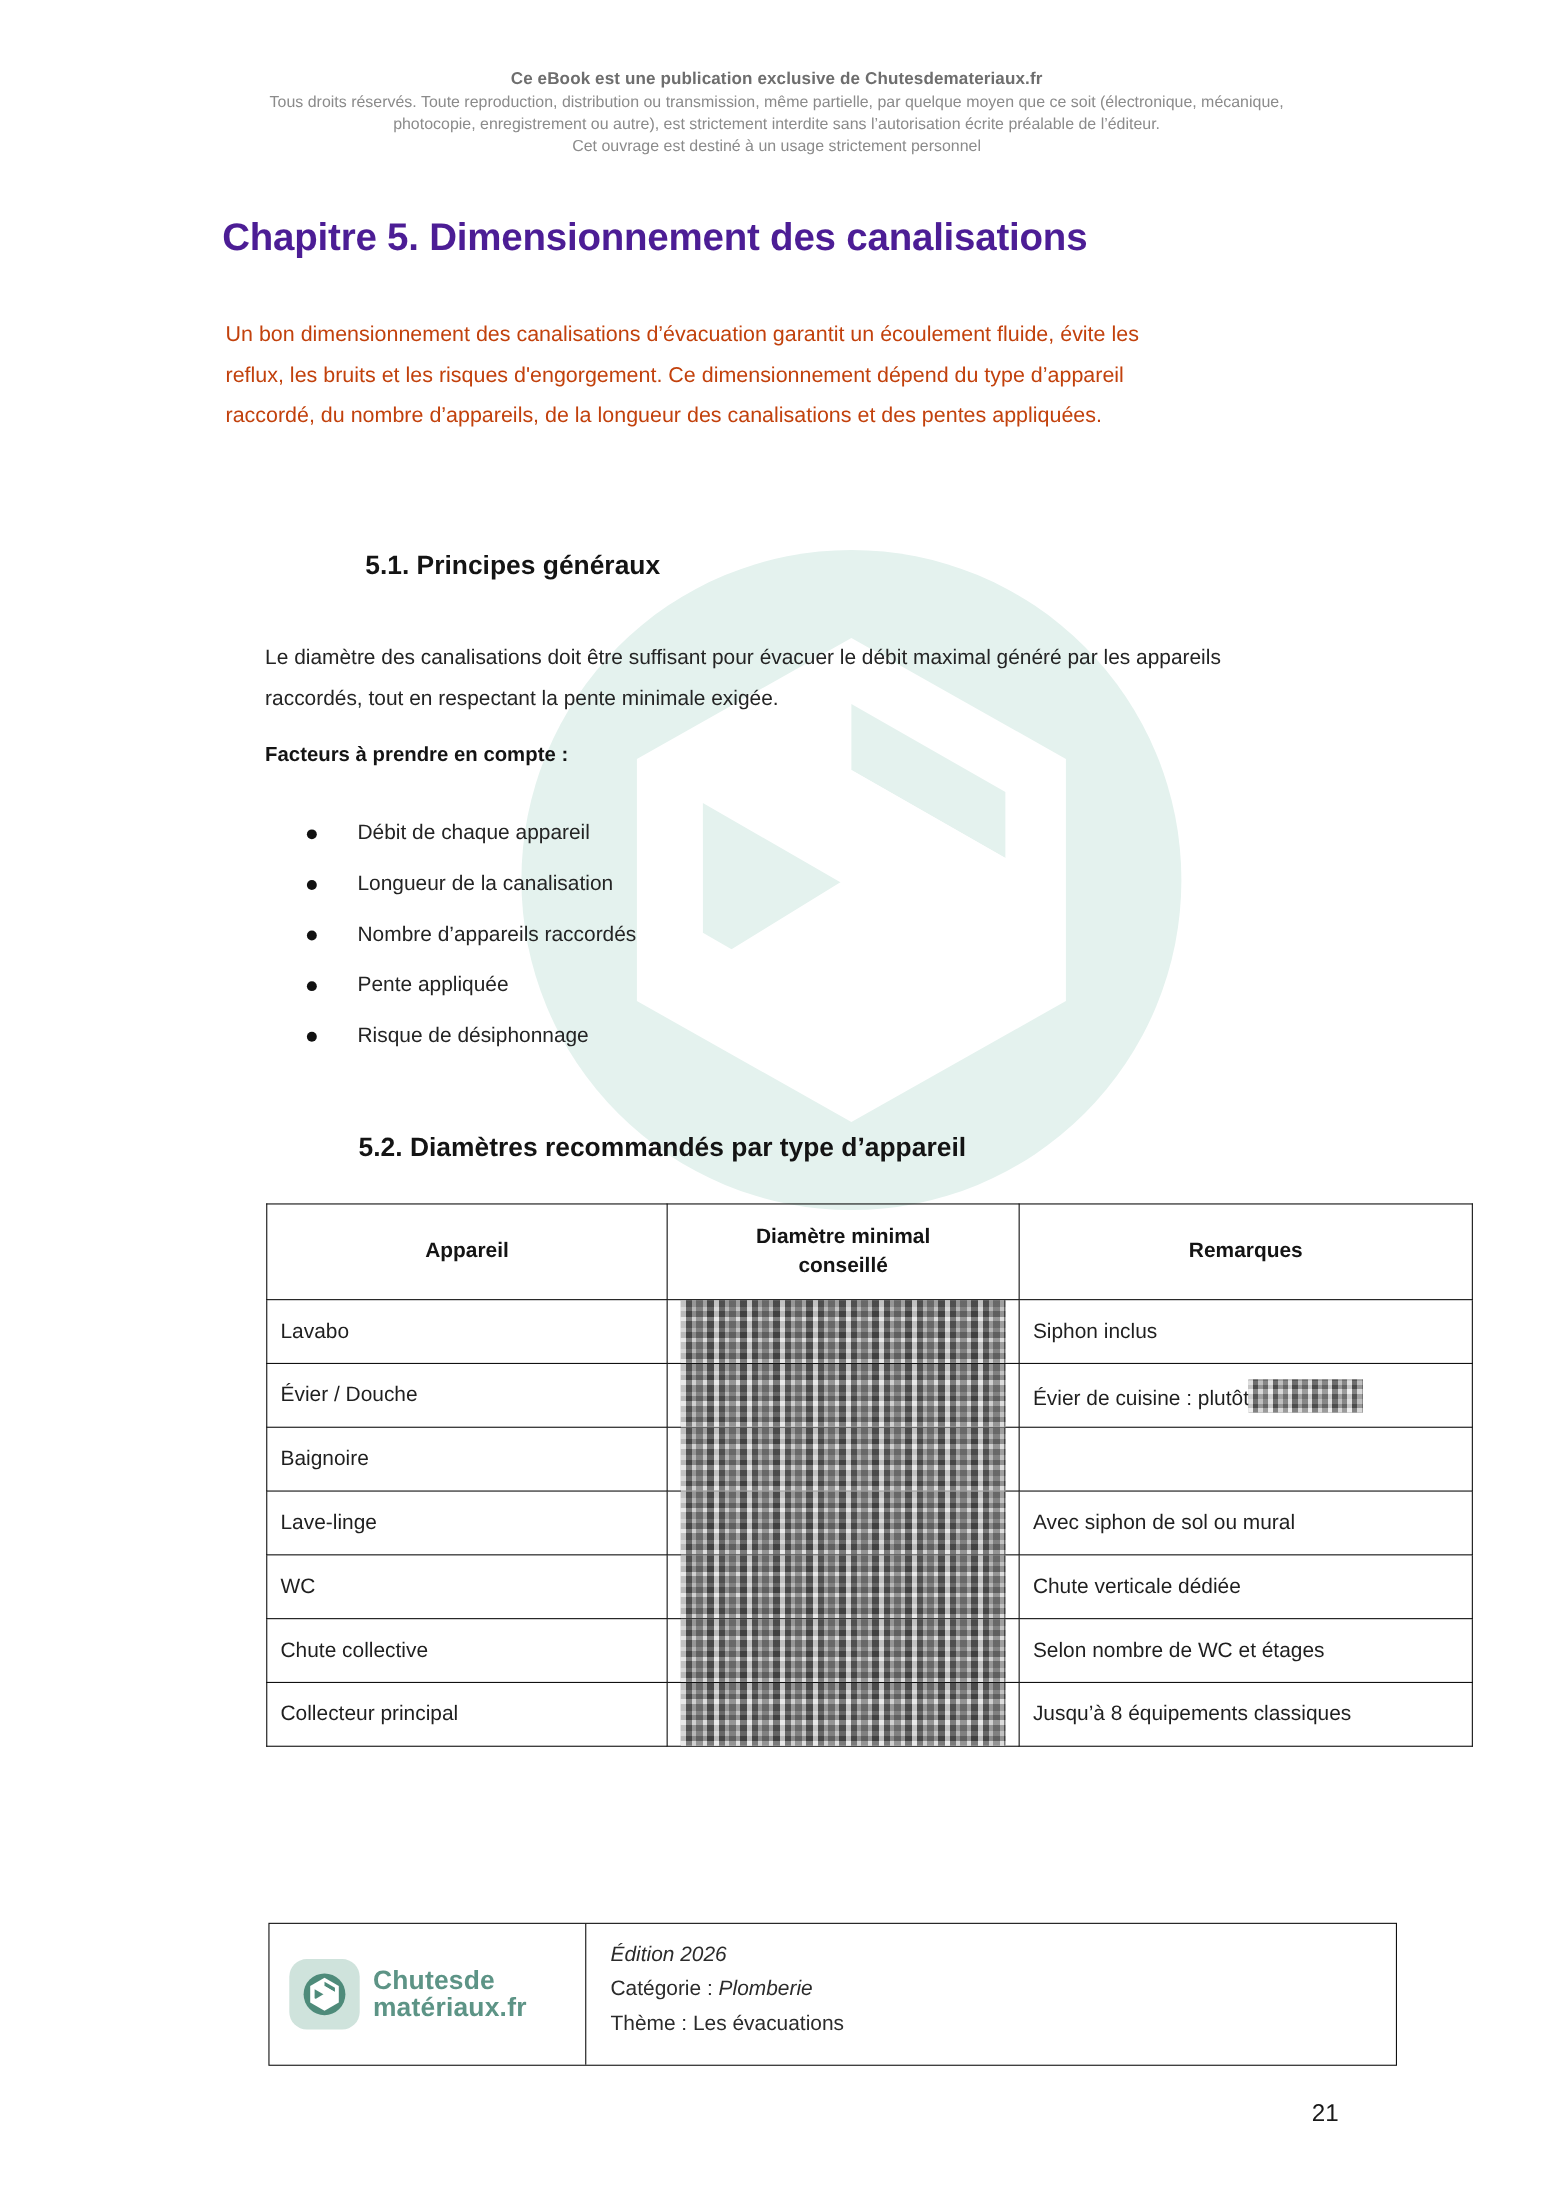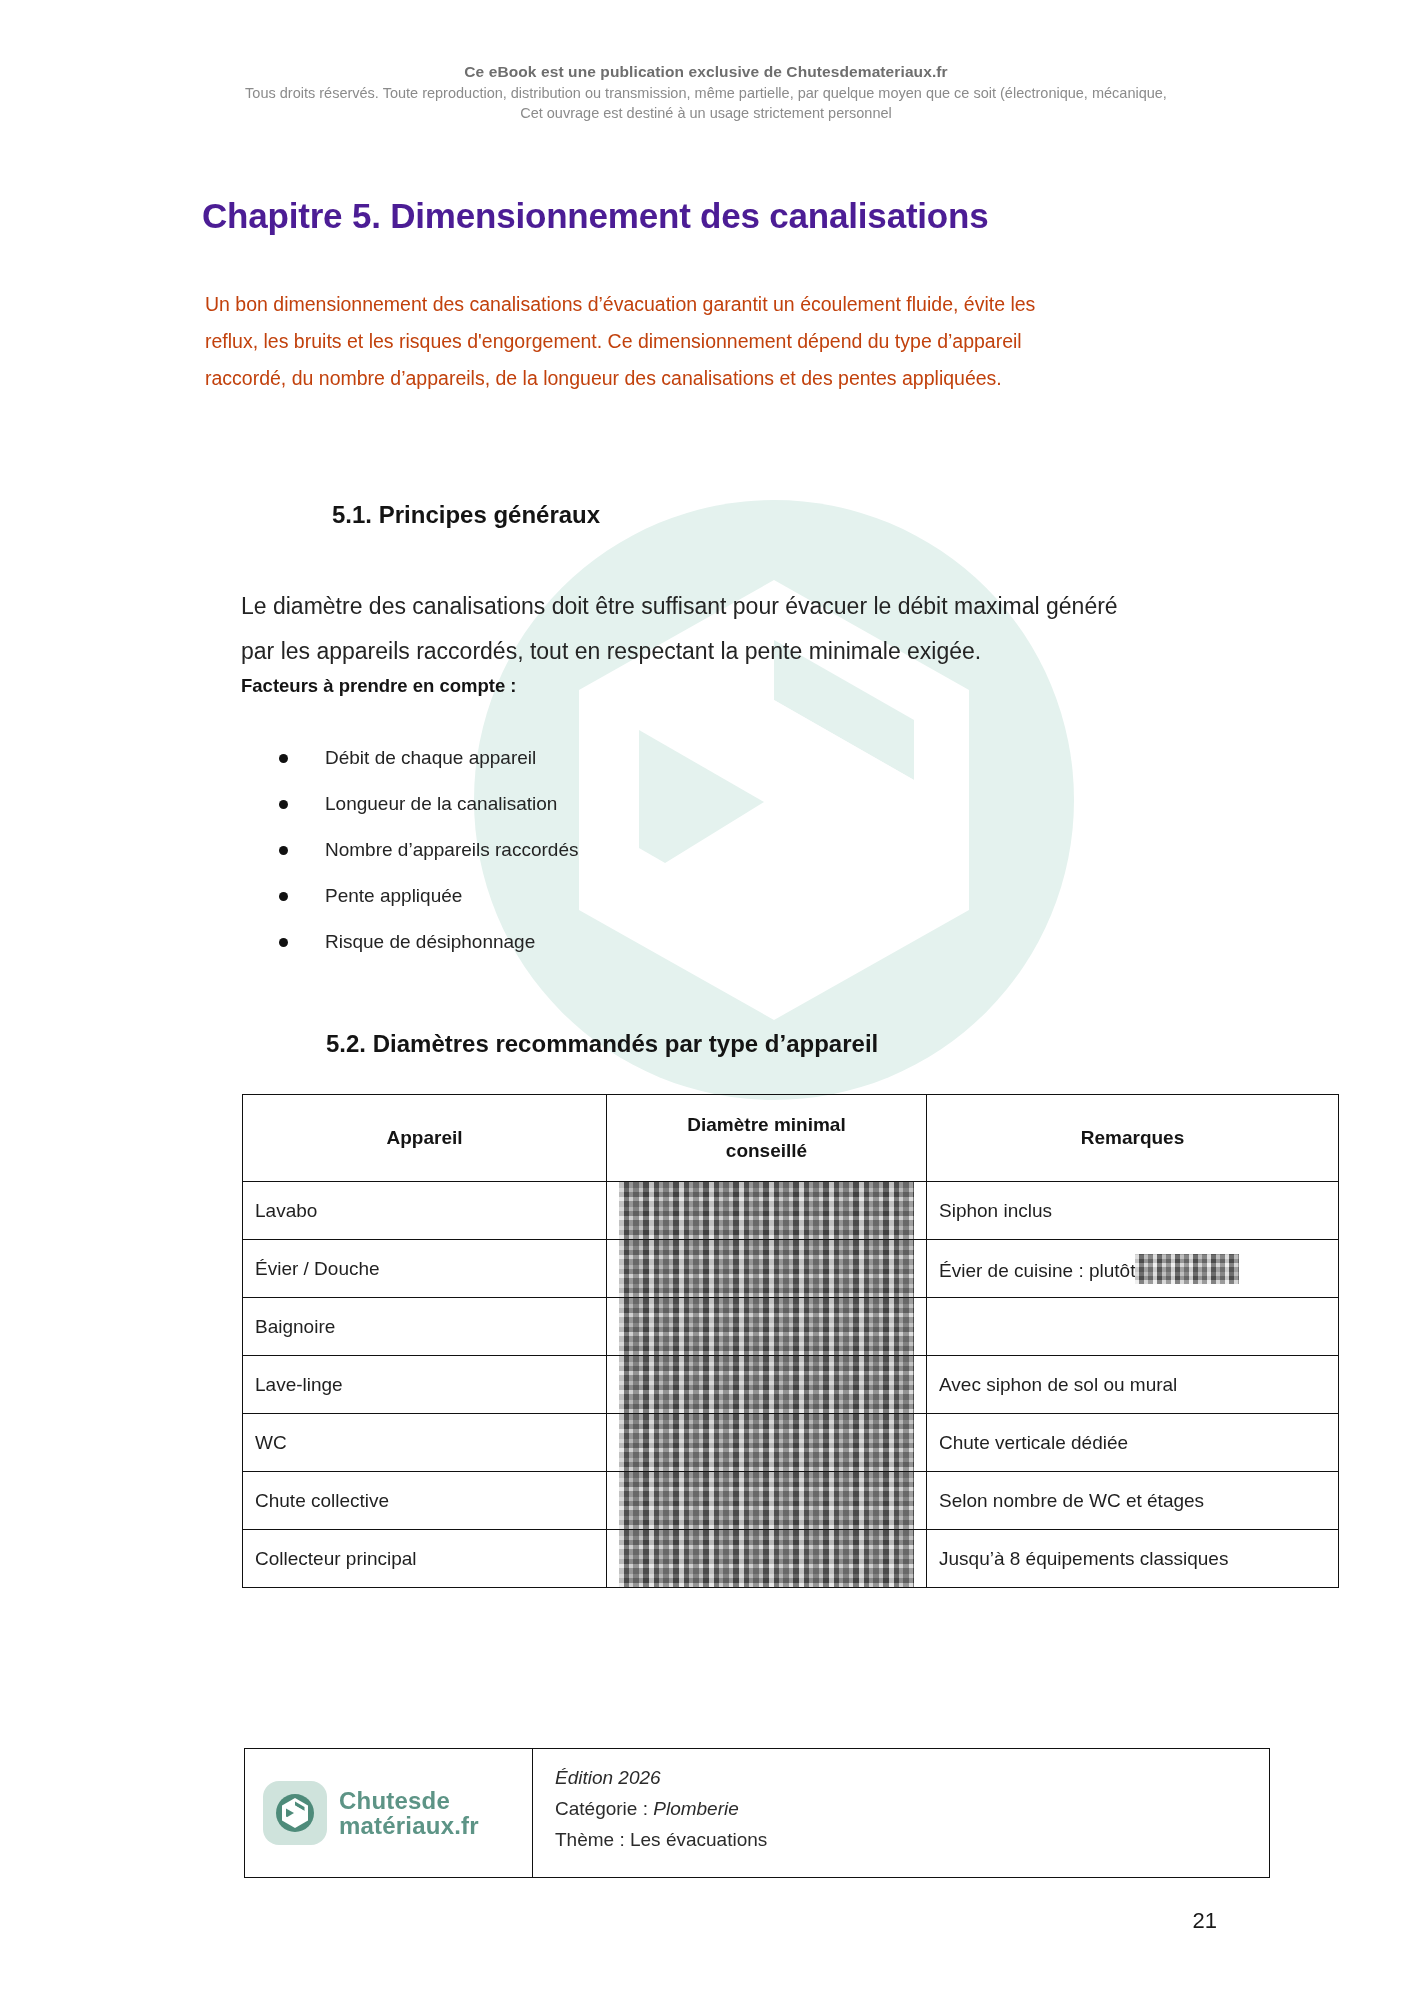--- a/index.html
+++ b/index.html
@@ -89,21 +89,21 @@
   }
   .h2-51 { left: 263px; top: 481px; }
   .h2-52 { left: 257px; top: 1010px; }
 
   
   .p51 {
     position: absolute;
     left: 172px;
     top: 561px;
     width: 880px;
-    font-size: 23px;
+    font-size: 19px;
     line-height: 1.95;
     color: #242424;
   }
 
   .facteurs {
     position: absolute;
     left: 172px;
     top: 675px;
     font-size: 18.5px;
     font-weight: bold;
@@ -277,20 +277,21 @@
     <path d="M310 210 L450 290 L450 400 L310 320 Z" fill="#ffffff"></path>
     <path d="M175 240 L300 312 L300 430 L175 358 Z" fill="#e4f2ee"></path>
     <path d="M300 312 L430 388 L310 460 L180 386 Z" fill="#ffffff"></path>
   </svg>
 
   <div class="content">
 
     <div class="legal">
       <div class="l1">Ce eBook est une publication exclusive de Chutesdemateriaux.fr</div>
       <div class="l2">Tous droits réservés. Toute reproduction, distribution ou transmission, même partielle, par quelque moyen que ce soit (électronique, mécanique,</div>
+      <div class="l2">photocopie, enregistrement ou autre), est strictement interdite sans l’autorisation écrite préalable de l’éditeur.</div>
       <div class="l2">Cet ouvrage est destiné à un usage strictement personnel</div>
     </div>
 
     <h1 class="chapter-title">Chapitre 5. Dimensionnement des canalisations</h1>
 
     <p class="intro">Un bon dimensionnement des canalisations d’évacuation garantit un écoulement fluide, évite les reflux, les bruits et les risques d'engorgement. Ce dimensionnement dépend du type d’appareil raccordé, du nombre d’appareils, de la longueur des canalisations et des pentes appliquées.</p>
 
     <h2 class="h2 h2-51">5.1. Principes généraux</h2>
     <p class="p51">Le diamètre des canalisations doit être suffisant pour évacuer le débit maximal généré par les appareils raccordés, tout en respectant la pente minimale exigée.</p>
     <div class="facteurs">Facteurs à prendre en compte :</div>

